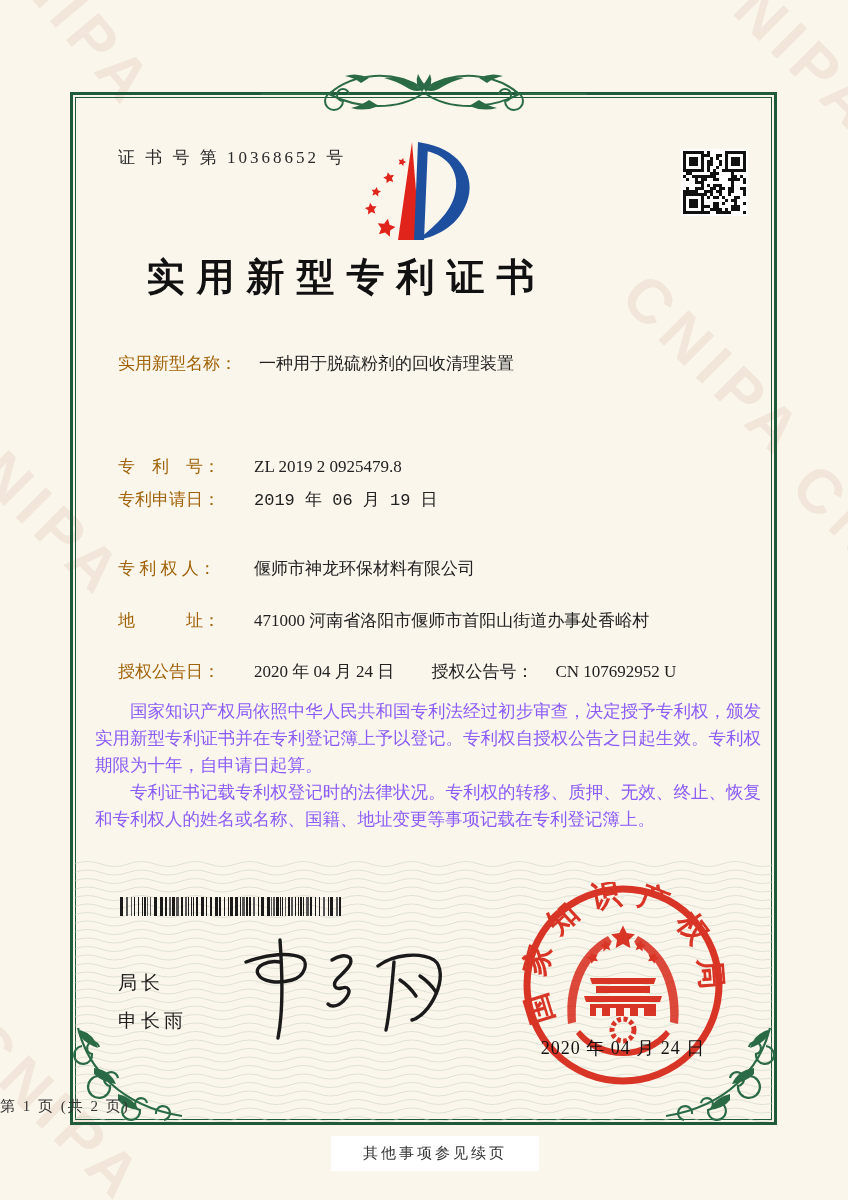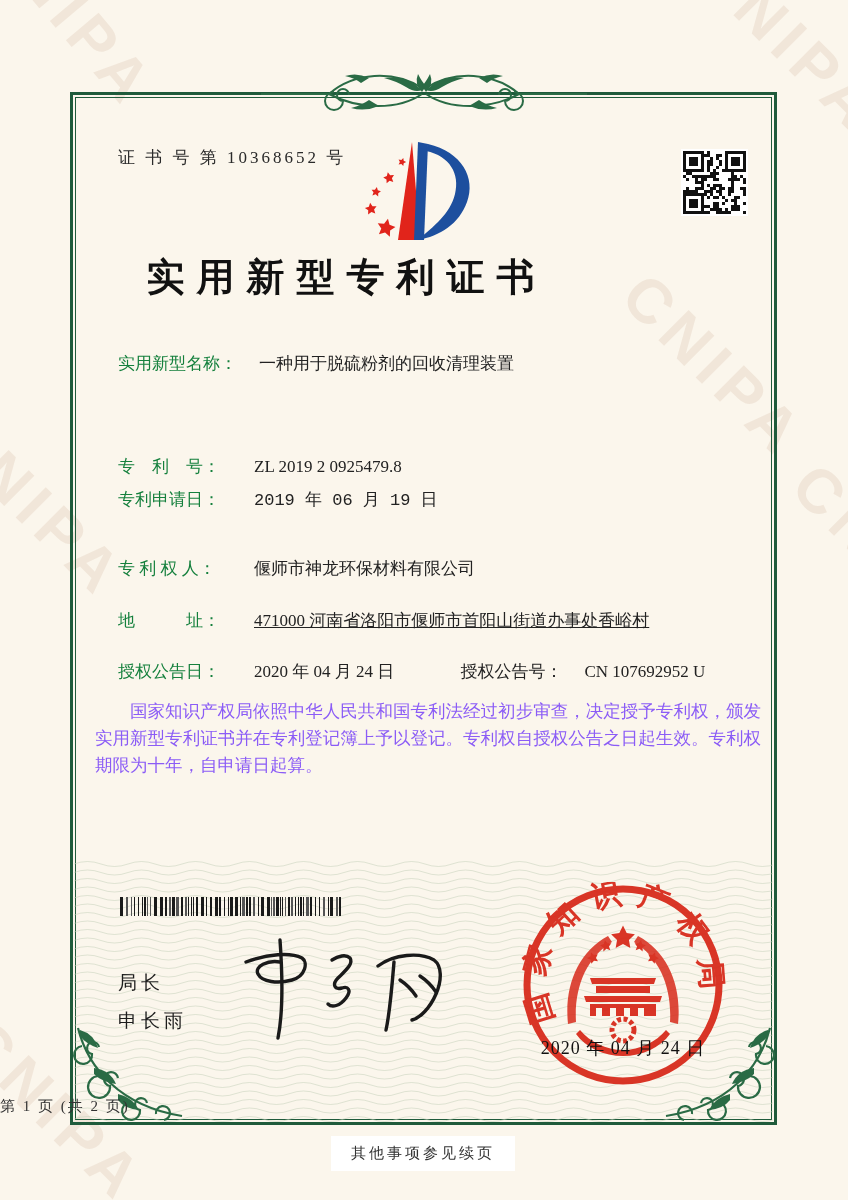--- a/index.html
+++ b/index.html
@@ -30,44 +30,44 @@
   .cert-number{
     position:absolute;left:118px;top:146px;font-size:17px;letter-spacing:3px;color:#2a2a2a;
   }
   .logo{position:absolute;left:358px;top:136px;}
   .qr{position:absolute;left:681px;top:149px;background:#fff;padding:2px;}
   .title{
     position:absolute;left:0;top:252px;width:693px;text-align:center;
     font-size:38px;font-weight:bold;letter-spacing:12px;color:#111;
   }
   .field-row{position:absolute;left:118px;font-size:17px;white-space:nowrap;color:#222;}
-  .field-label{display:inline-block;min-width:114px;color:#15803d;}
+  .field-label{display:inline-block;min-width:114px;color:#a16207;}
   .field-value{margin-left:22px;}
-  .field2{margin-left:62px;}
+  .field2{margin-left:33px;}
   .paras{
     position:absolute;left:95px;top:698px;width:666px;
     font-size:17.5px;line-height:27px;text-align:justify;color:#8b5cf6;
   }
   .paras p{margin:0;text-indent:2em;}
   .barcode{position:absolute;left:120px;top:897px;}
   .officer-title{position:absolute;left:118px;top:970px;font-size:19px;letter-spacing:4px;}
   .officer-name{position:absolute;left:118px;top:1008px;font-size:19px;letter-spacing:4px;}
   .signature{position:absolute;left:228px;top:932px;z-index:4;}
   .seal{position:absolute;left:516px;top:882px;z-index:3;opacity:0.94;}
   .seal-date{
     position:absolute;left:528px;top:1036px;width:190px;text-align:center;
     font-size:18px;color:#111;z-index:4;letter-spacing:1px;white-space:nowrap;
   }
   .page-footer{
     position:absolute;left:0;top:1097px;width:848px;text-align:left;
     font-size:15px;letter-spacing:2px;color:#333;
   }
   .bottom-note{
     position:absolute;left:331px;top:1136px;background:#ffffff;
-    padding:8px 20px;font-size:15px;letter-spacing:3px;color:#333;z-index:2;
+    padding:8px 32px;font-size:15px;letter-spacing:3px;color:#333;z-index:2;
   }
   .ornament-top{position:absolute;left:259px;top:58px;z-index:2;}
   .corner{position:absolute;z-index:2;}
   .corner.bl{left:72px;top:1024px;}
   .corner.br{left:664px;top:1024px;transform:scaleX(-1);}
 </style>
 </head>
 <body>
 
 <div class="wm" style="left:-45px;top:-25px;transform:rotate(50deg);">CNIPA</div>
@@ -337,30 +337,31 @@
   </div>
   <div class="field-row" style="top:455px;">
     <span class="field-label">专　利　号：</span><span class="field-value">ZL 2019 2 0925479.8</span>
   </div>
   <div class="field-row" style="top:488px;font-family:Liberation Mono, monospace;">
     <span class="field-label">专利申请日：</span><span class="field-value">2019 年 06 月 19 日</span>
   </div>
   <div class="field-row" style="top:557px;">
     <span class="field-label">专 利 权 人：</span><span class="field-value">偃师市神龙环保材料有限公司</span>
   </div>
-  <div class="field-row" style="top:609px;text-decoration:underline;">
+  <div class="field-row" style="top:609px;">
     <span class="field-label">地　　　址：</span><span class="field-value">471000 河南省洛阳市偃师市首阳山街道办事处香峪村</span>
   </div>
   <div class="field-row" style="top:660px;">
     <span class="field-label">授权公告日：</span><span class="field-value">2020 年 04 月 24 日</span>
     <span class="field2">授权公告号：</span><span class="field-value">CN 107692952 U</span>
   </div>
 
   <div class="paras">
     <p>国家知识产权局依照中华人民共和国专利法经过初步审查，决定授予专利权，颁发实用新型专利证书并在专利登记簿上予以登记。专利权自授权公告之日起生效。专利权期限为十年，自申请日起算。</p>
+    <p>专利证书记载专利权登记时的法律状况。专利权的转移、质押、无效、终止、恢复和专利权人的姓名或名称、国籍、地址变更等事项记载在专利登记簿上。</p>
   </div>
 
   <svg class="barcode" id="barcode" width="222" height="19">
       <rect x="0" y="0" width="3" height="19" fill="#1a1a1a"></rect>
       <rect x="6" y="0" width="2" height="19" fill="#555"></rect>
       <rect x="11" y="0" width="1" height="19" fill="#555"></rect>
       <rect x="14" y="0" width="1" height="19" fill="#1a1a1a"></rect>
       <rect x="18" y="0" width="1" height="19" fill="#1a1a1a"></rect>
       <rect x="22" y="0" width="1" height="19" fill="#1a1a1a"></rect>
       <rect x="24" y="0" width="2" height="19" fill="#1a1a1a"></rect>

